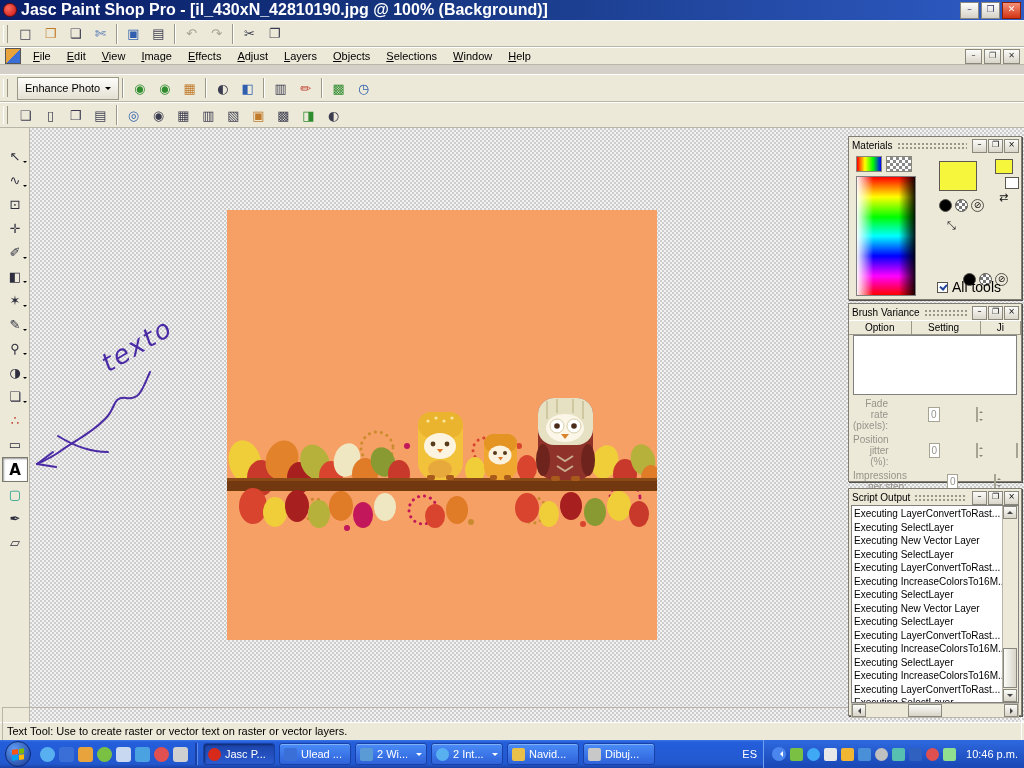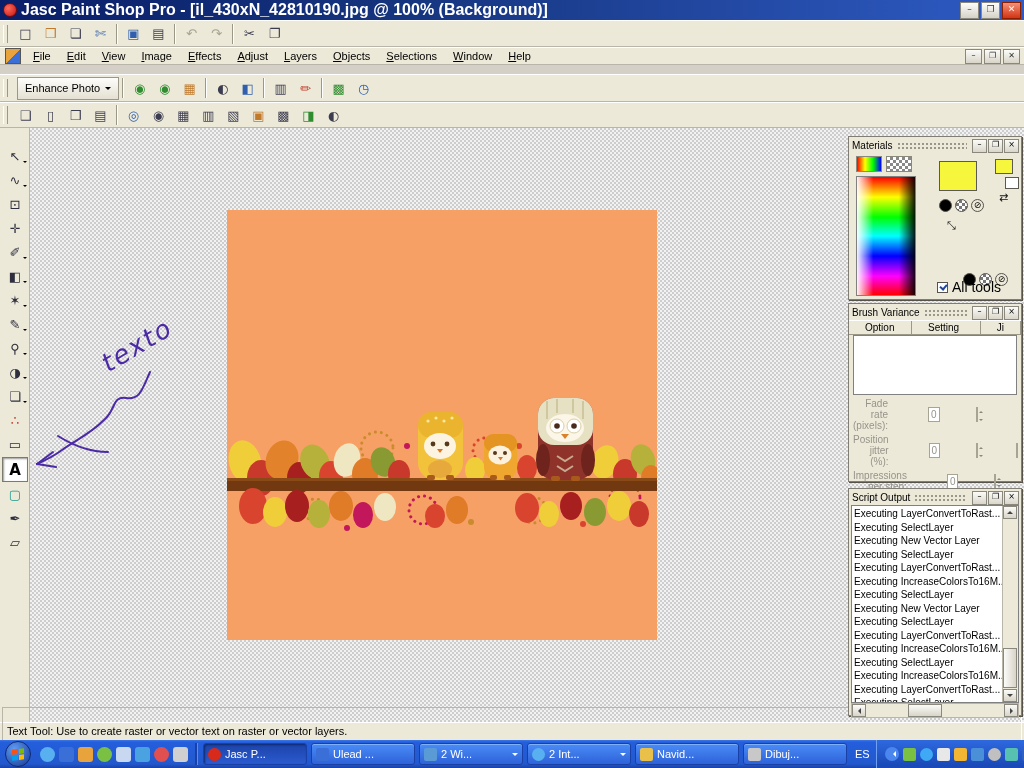--- a/index.html
+++ b/index.html
@@ -135,21 +135,21 @@
       display:flex;align-items:center;color:#fff;}
   .start-orb{width:24px;height:24px;margin:0 5px;border-radius:50%;flex:none;
       background:radial-gradient(circle at 35% 30%,#5F9CF5,#17378F);border:1px solid #0E2A74;
       display:flex;align-items:center;justify-content:center;}
   .flag{width:12px;height:11px;display:grid;grid-template-columns:1fr 1fr;grid-template-rows:1fr 1fr;gap:1px;transform:skewY(-6deg);}
   .flag i{display:block;} .flag i:nth-child(1){background:#F65314;} .flag i:nth-child(2){background:#7CBB00;}
   .flag i:nth-child(3){background:#00A1F1;} .flag i:nth-child(4){background:#FFBB00;}
   .ql{display:flex;align-items:center;gap:4px;padding:0 4px;flex:none;}
   .ql-icon{width:15px;height:15px;border-radius:3px;flex:none;}
   .tb-div{width:2px;height:22px;background:#1941A5;border-right:1px solid #5B8DF0;margin:0 3px;flex:none;}
-  .task-btn{width:104px;height:22px;margin:0 2px;border-radius:3px;flex:none;display:flex;align-items:center;gap:4px;
+  .task-btn{width:72px;height:22px;margin:0 2px;border-radius:3px;flex:none;display:flex;align-items:center;gap:4px;
       padding:0 4px;box-sizing:border-box;background:linear-gradient(#4A8CF7,#2E62D9);border:1px solid #1941A5;
       box-shadow:inset 0 1px 0 #7FB0FA;overflow:hidden;}
   .task-btn.active{background:linear-gradient(#1C43A8,#2B5BD0);box-shadow:inset 1px 1px 2px #102A6E;}
   .tb-ico{width:13px;height:13px;border-radius:2px;flex:none;}
   .tb-label{font-size:11px;white-space:nowrap;overflow:hidden;flex:1;}
   .tb-caret{width:0;height:0;border:3.5px solid transparent;border-top-color:#fff;margin-top:4px;flex:none;}
   .lang{padding:0 6px;font-size:11px;flex:none;}
   .tray{display:flex;align-items:center;gap:4px;height:28px;padding:0 6px 0 8px;flex:none;
       background:linear-gradient(#2E69E0 0%,#1B4AB8 90%);border-left:1px solid #6FA0F2;}
   .tray-chev{width:14px;height:14px;border-radius:50%;background:#4A86EE;position:relative;flex:none;}

